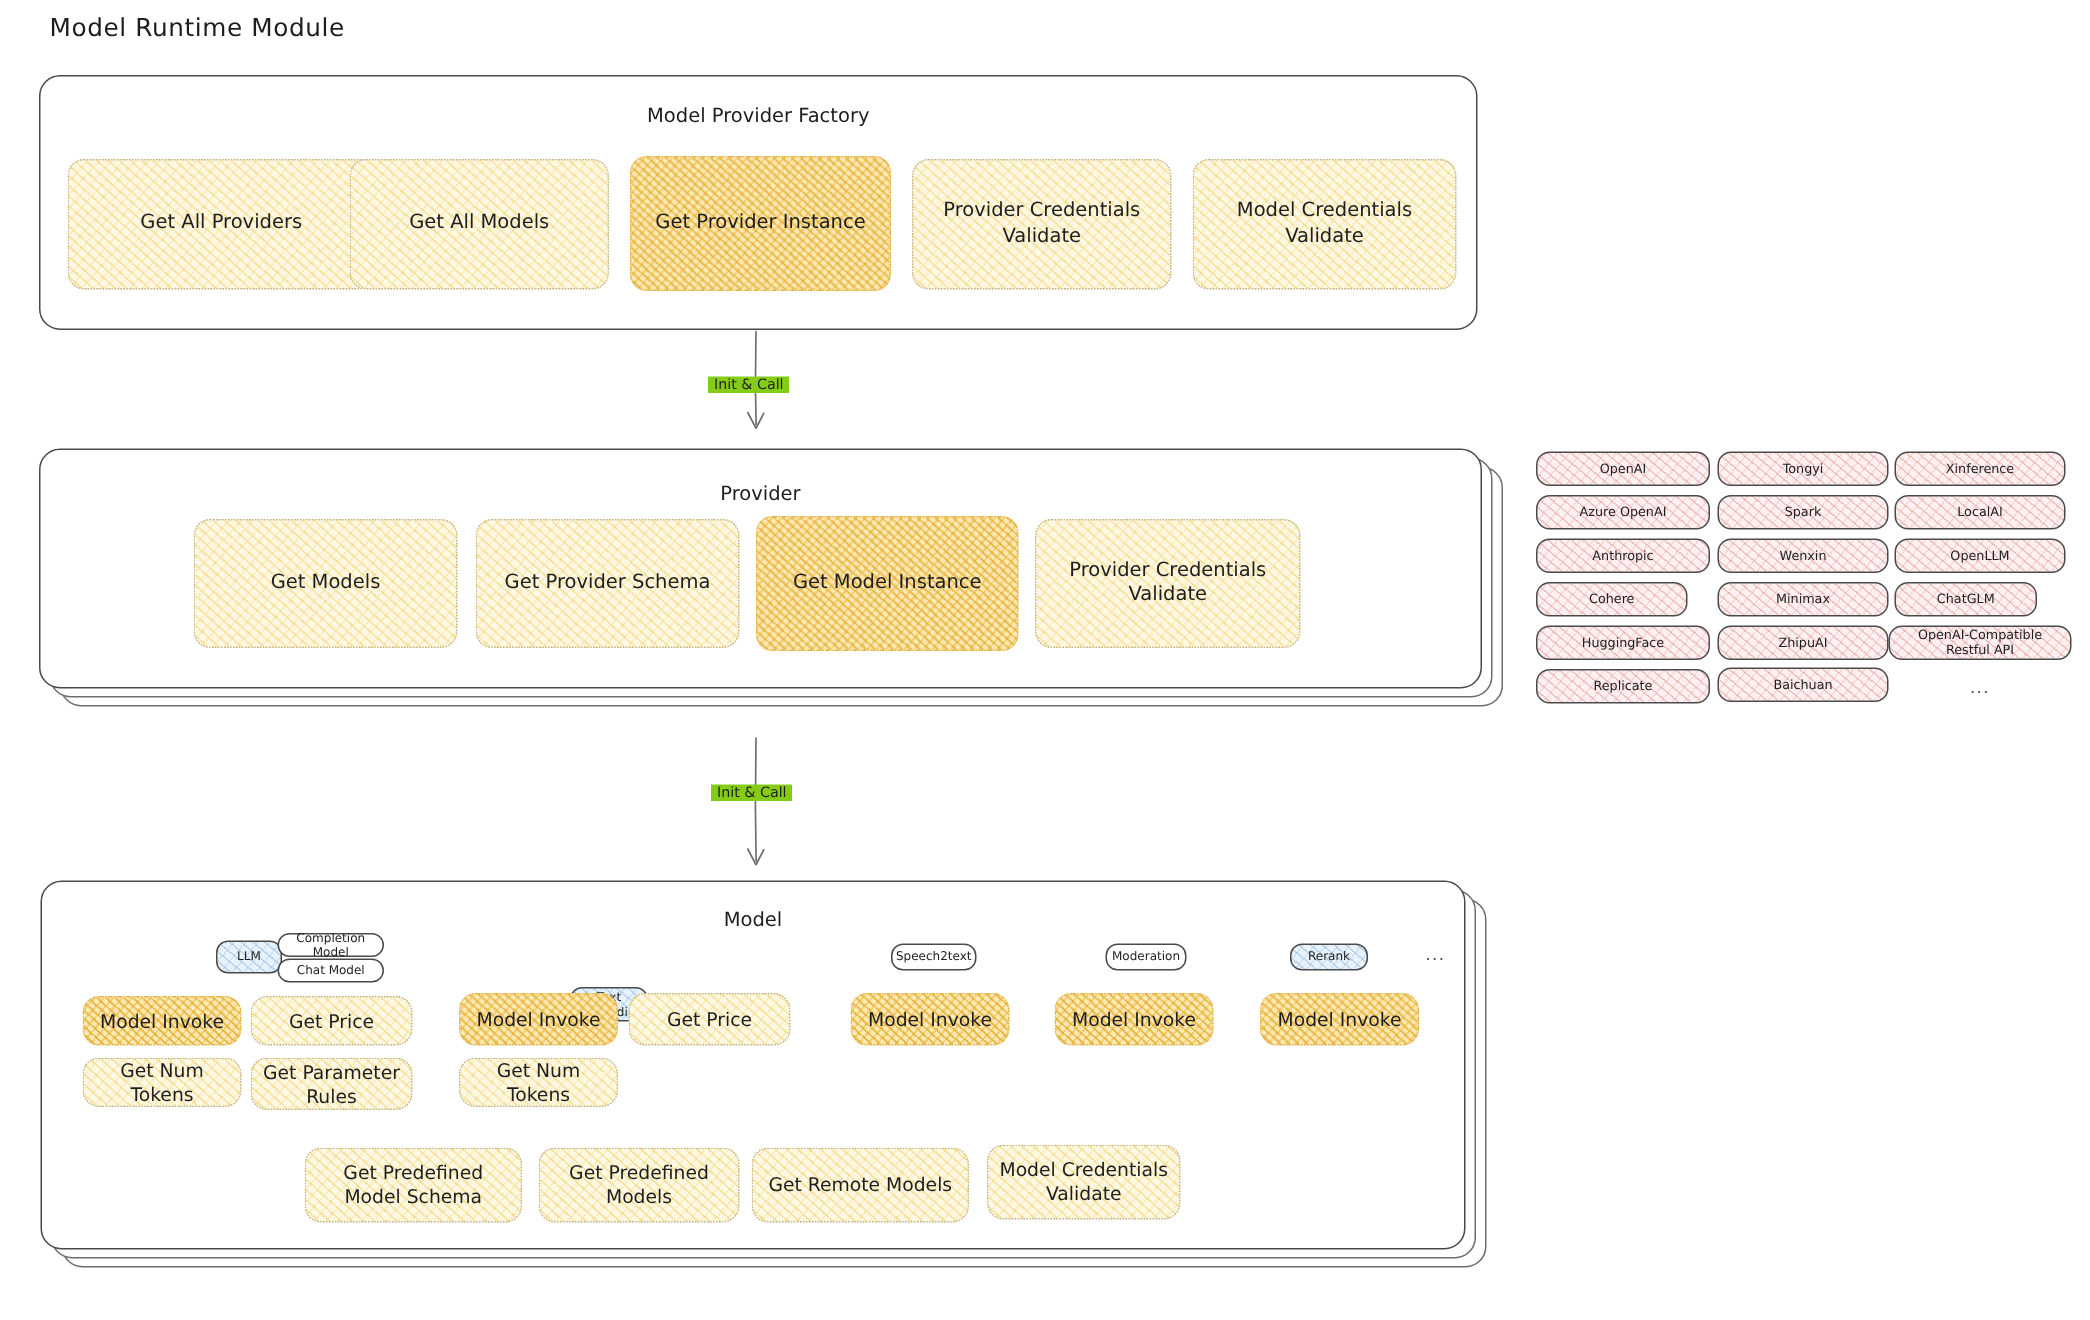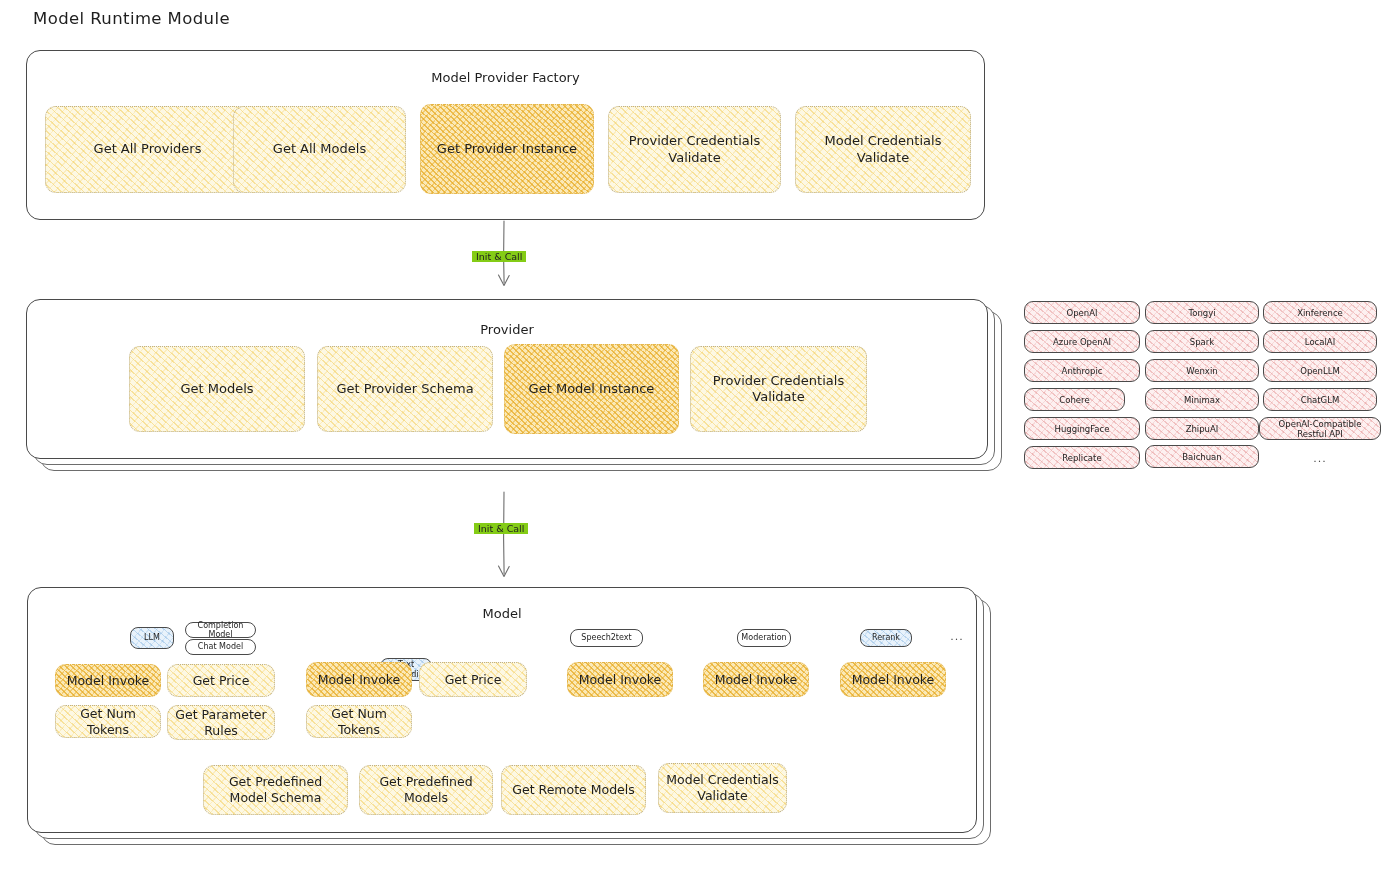--- a/index.html
+++ b/index.html
@@ -158,54 +158,54 @@
   <div class="chip" style="left:1145px;top:301px;width:114px;height:23px;">Tongyi</div>
   <div class="chip" style="left:1145px;top:330px;width:114px;height:23px;">Spark</div>
   <div class="chip" style="left:1145px;top:359px;width:114px;height:23px;">Wenxin</div>
   <div class="chip" style="left:1145px;top:388px;width:114px;height:23px;">Minimax</div>
   <div class="chip" style="left:1145px;top:417px;width:114px;height:23px;">ZhipuAI</div>
   <div class="chip" style="left:1145px;top:445px;width:114px;height:23px;">Baichuan</div>
 
   <div class="chip" style="left:1263px;top:301px;width:114px;height:23px;">Xinference</div>
   <div class="chip" style="left:1263px;top:330px;width:114px;height:23px;">LocalAI</div>
   <div class="chip" style="left:1263px;top:359px;width:114px;height:23px;">OpenLLM</div>
-  <div class="chip" style="left:1263px;top:388px;width:114px;height:23px;text-align:center;">ChatGLM</div>
+  <div class="chip" style="left:1263px;top:388px;width:95px;height:23px;text-align:center;">ChatGLM</div>
   <div class="chip" style="left:1259px;top:417px;width:122px;height:23px;">OpenAI-Compatible Restful API</div>
   <div class="ellipsis" style="left:1263px;top:452px;width:114px;">...</div>
 
   <div class="arrow" style="left:493px;top:492px;">
     <svg width="22" height="93" viewBox="0 0 22 93">
       <path d="M11 0 L10.6 46 L11.1 82" stroke="#6d6d6d" stroke-width="1.1" fill="none" stroke-linecap="round"></path>
       <path d="M5.5 74 L11 84.5 L16.2 74.5" stroke="#6d6d6d" stroke-width="1.1" fill="none" stroke-linecap="round" stroke-linejoin="round"></path>
     </svg>
   </div>
   <div class="arrow-label" style="left:474px;top:523px;">Init &amp; Call</div>
 
   <div class="stack-l" style="left:41px;top:599px;width:950px;height:246px;"></div>
   <div class="stack-l" style="left:34px;top:593px;width:950px;height:246px;"></div>
   <div class="container" style="left:27px;top:587px;width:950px;height:246px;">
     <div class="ttl" style="top:18px;">Model</div>
   </div>
 
-  <div class="badge blue" style="left:130px;top:627px;width:44px;height:22px;">LLM</div>
+  <div class="badge blue" style="left:144px;top:627px;width:44px;height:22px;">LLM</div>
   <div class="badge plain" style="left:185px;top:622px;width:71px;height:16px;">Completion Model</div>
   <div class="badge plain" style="left:185px;top:639px;width:71px;height:16px;">Chat Model</div>
 
   <div class="node hl sm" style="left:55px;top:664px;width:106px;height:33px;">Model Invoke</div>
   <div class="node sm" style="left:167px;top:664px;width:108px;height:33px;">Get Price</div>
   <div class="node sm" style="left:55px;top:705px;width:106px;height:33px;">Get Num Tokens</div>
   <div class="node sm" style="left:167px;top:705px;width:108px;height:35px;">Get Parameter Rules</div>
 
   <div class="badge blue" style="left:380px;top:658px;width:52px;height:23px;">Text Embedding</div>
 
   <div class="node hl sm" style="left:306px;top:662px;width:106px;height:35px;">Model Invoke</div>
   <div class="node sm" style="left:419px;top:662px;width:108px;height:35px;">Get Price</div>
   <div class="node sm" style="left:306px;top:705px;width:106px;height:33px;">Get Num Tokens</div>
 
-  <div class="badge plain" style="left:570px;top:629px;width:73px;height:18px;">Speech2text</div>
+  <div class="badge plain" style="left:594px;top:629px;width:57px;height:18px;">Speech2text</div>
   <div class="node hl sm" style="left:567px;top:662px;width:106px;height:35px;">Model Invoke</div>
 
   <div class="badge plain" style="left:737px;top:629px;width:54px;height:18px;">Moderation</div>
   <div class="node hl sm" style="left:703px;top:662px;width:106px;height:35px;">Model Invoke</div>
 
   <div class="badge blue" style="left:860px;top:629px;width:52px;height:18px;">Rerank</div>
   <div class="node hl sm" style="left:840px;top:662px;width:106px;height:35px;">Model Invoke</div>
 
   <div class="ellipsis" style="left:944px;top:630px;width:26px;">...</div>
 

